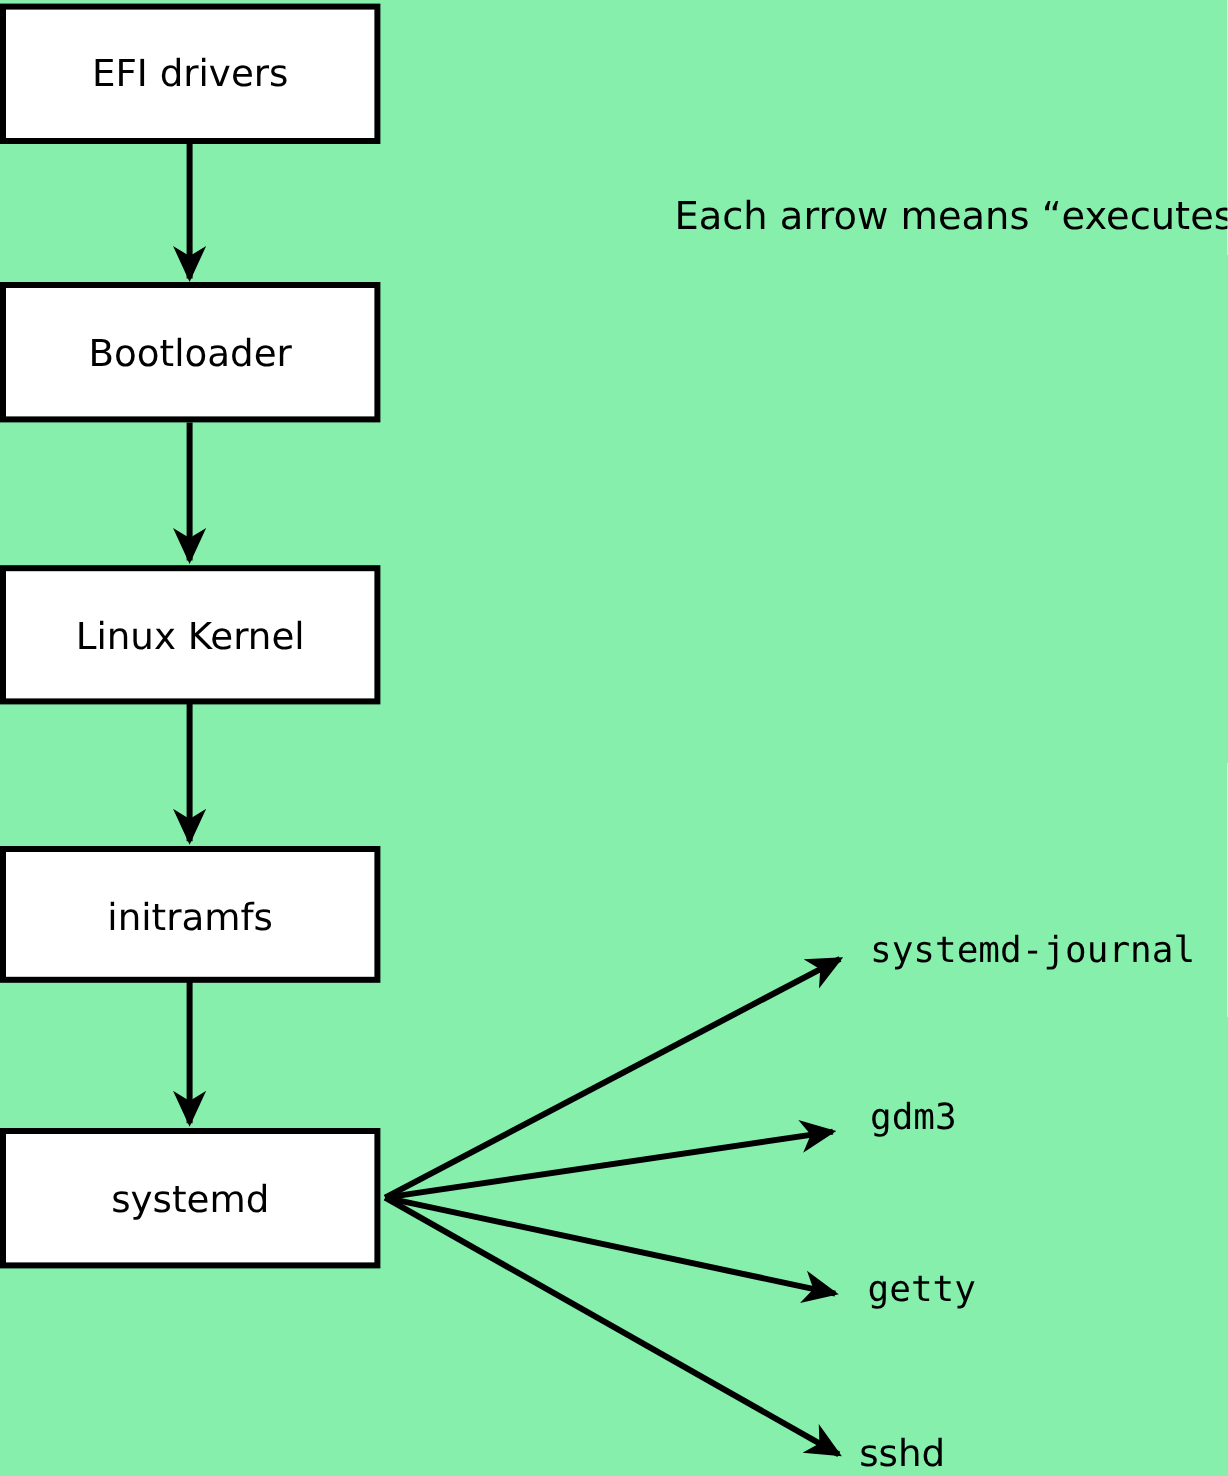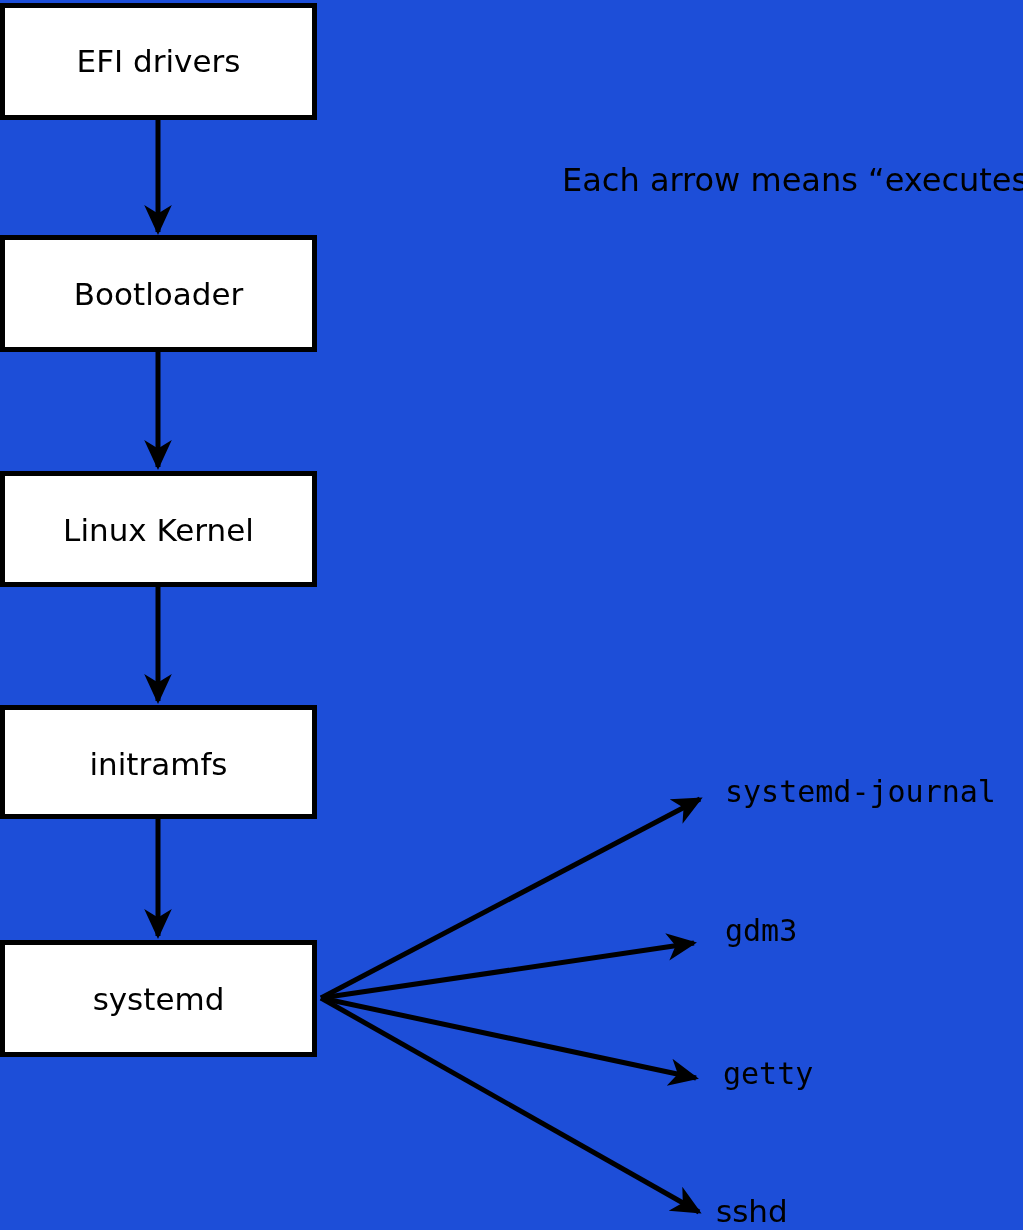--- a/index.html
+++ b/index.html
@@ -4,21 +4,21 @@
 <style>
   html, body {
     margin: 0;
     padding: 0;
     background: #ffffff;
   }
   .canvas {
     position: relative;
     width: 1023px;
     height: 1230px;
-    background: #1d4ed8;
+    background: #86efac;
     overflow: hidden;
   }
   svg text {
     fill: #000000;
   }
   .box-label {
     font-family: "DejaVu Sans", "Liberation Sans", sans-serif;
     font-size: 31px;
   }
   .mono-label {

